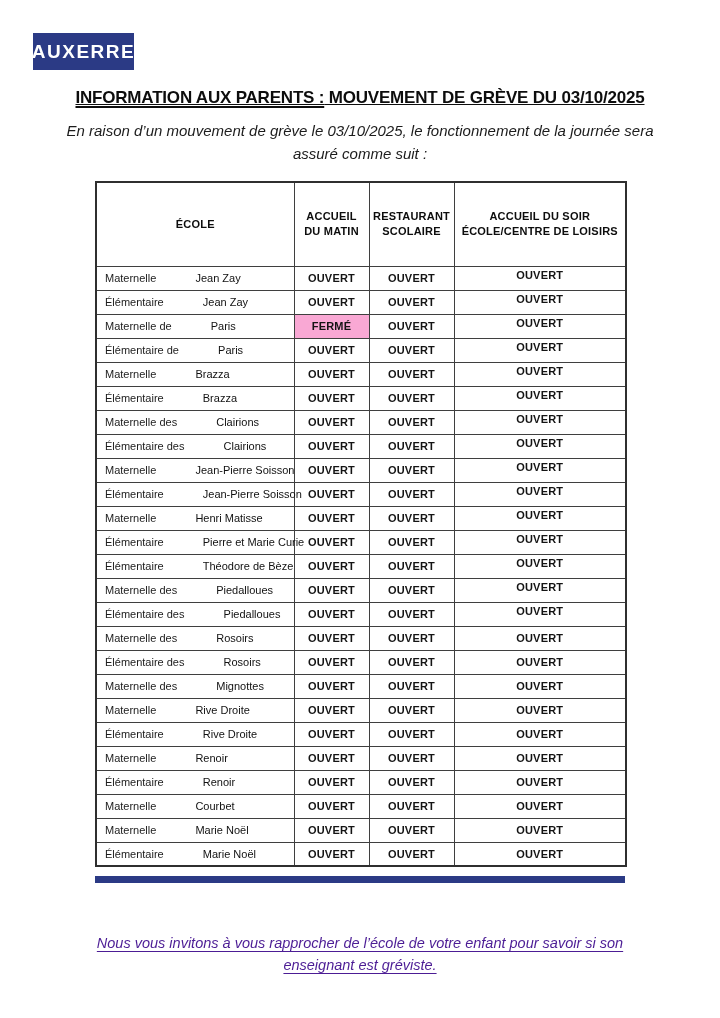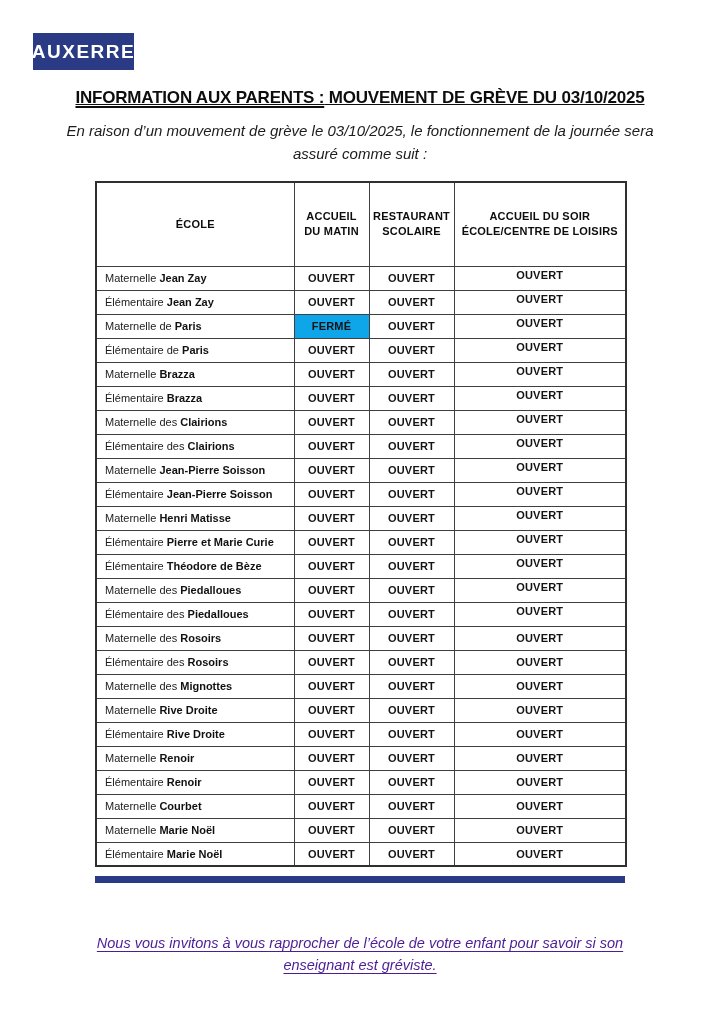--- a/index.html
+++ b/index.html
@@ -66,21 +66,21 @@
   }
   .schools tbody tr { height:24px; }
   .cell-school {
     padding-left:8px;
     font-size:11px;
     font-weight:400;
     vertical-align:middle;
     white-space:nowrap;
     color:#1c1c1c;
   }
-  .cell-school b { font-weight:700; color:#111; }
+  .cell-school b { font-weight:400; color:#111;margin-left:36px; }
   .cell-status {
     text-align:center;
     font-weight:700; font-size:11px;
     vertical-align:middle;
     letter-spacing:0.2px;
     color:#141414;
     padding:0;
   }
   .col-soir { border-left-width:2px; }
   .raised { vertical-align:top; padding-top:2px; }
@@ -142,21 +142,21 @@
           <td class="cell-status col-soir raised">OUVERT</td>
         </tr>
         <tr>
           <td class="cell-school"><span>Élémentaire </span><b>Jean Zay</b></td>
           <td class="cell-status">OUVERT</td>
           <td class="cell-status">OUVERT</td>
           <td class="cell-status col-soir raised">OUVERT</td>
         </tr>
         <tr>
           <td class="cell-school"><span>Maternelle de </span><b>Paris</b></td>
-          <td class="cell-status closed" style="background: #0ea5e9;">FERMÉ</td>
+          <td class="cell-status closed" style="background: #f9a8d4;">FERMÉ</td>
           <td class="cell-status">OUVERT</td>
           <td class="cell-status col-soir raised">OUVERT</td>
         </tr>
         <tr>
           <td class="cell-school"><span>Élémentaire de </span><b>Paris</b></td>
           <td class="cell-status">OUVERT</td>
           <td class="cell-status">OUVERT</td>
           <td class="cell-status col-soir raised">OUVERT</td>
         </tr>
         <tr>

